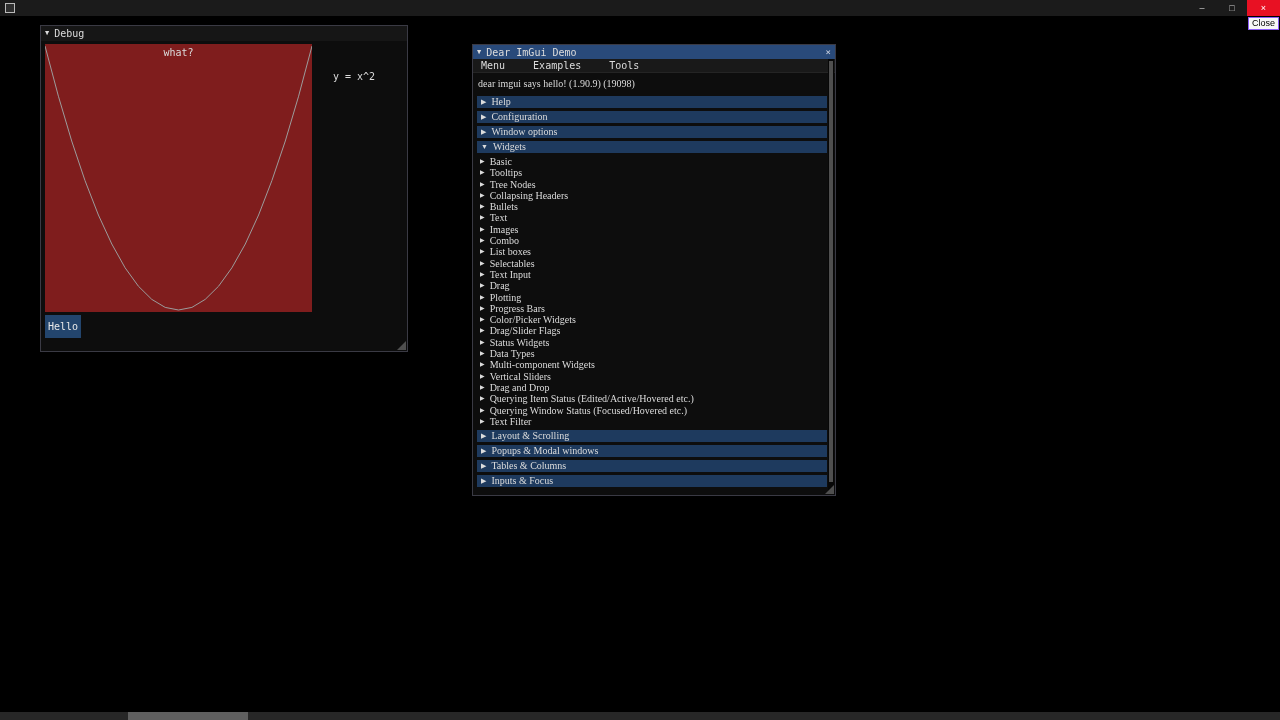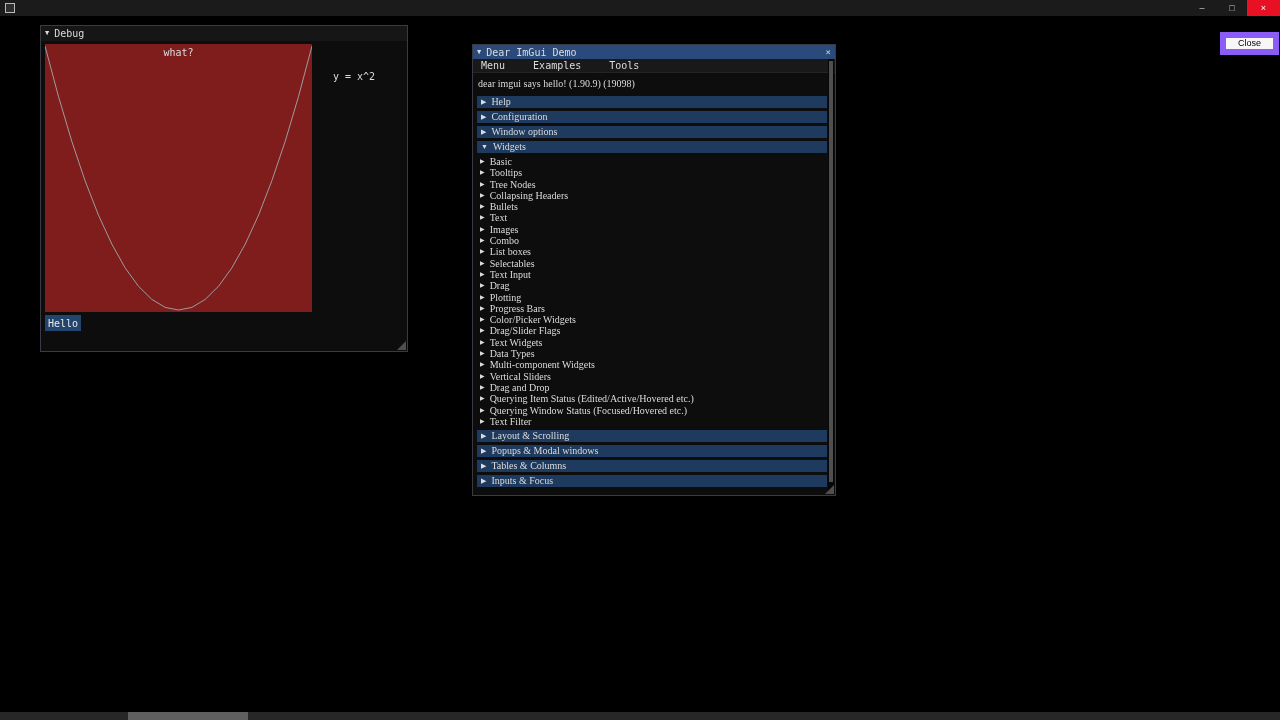--- a/index.html
+++ b/index.html
@@ -8,41 +8,41 @@
     background:#000;color:#dcdcdc;
     font-family:"DejaVu Sans Mono",monospace;font-size:10px;
   }
   
   .os-titlebar{position:absolute;left:0;top:0;right:0;height:16px;background:#1b1b1b;display:flex;align-items:center;}
   .app-icon{width:8px;height:8px;border:1px solid #b9b9b9;margin-left:5px;background:#2e2e2e;}
   .caption-btns{margin-left:auto;display:flex;height:100%;}
   .cap{width:30px;height:100%;display:flex;align-items:center;justify-content:center;
        color:#cfcfcf;font:9px "Liberation Sans",sans-serif;}
   .cap.close{width:33px;background:#e81123;color:#fff;}
-  .os-tooltip{position:absolute;top:32px;right:1px;background:#f7f7f7;color:#000;
-      border:6px solid #8b5cf6;padding:0 12px;height:11px;line-height:11px;
+  .os-tooltip{position:absolute;top:17px;right:1px;background:#f7f7f7;color:#000;
+      border:1px solid #8b5cf6;padding:0 3px;height:11px;line-height:11px;
       font:9px "Liberation Sans",sans-serif;}
   .taskbar{position:absolute;left:0;right:0;bottom:0;height:8px;background:#272727;}
   .taskbar-seg{position:absolute;left:128px;top:0;width:120px;height:100%;background:#5f5f5f;}
 
   
   .imgui-window{position:absolute;background:#0d0d0d;border:1px solid #3a3a44;box-sizing:border-box;}
   .titlebar{display:flex;align-items:center;gap:5px;padding:0 4px;box-sizing:border-box;}
   .tri{font-size:7px;line-height:1;color:#dcdcdc;}
   .grip{position:absolute;right:1px;bottom:1px;width:0;height:0;
         border-left:9px solid transparent;border-bottom:9px solid #4f4f4f;}
 
   
   .debug-win{left:40px;top:25px;width:368px;height:327px;}
   .debug-win .titlebar{height:15px;background:#161616;}
   .plot{position:absolute;left:4px;top:18px;width:267px;height:268px;background:#7f1d1d;}
   .plot svg{position:absolute;left:0;top:0;width:100%;height:100%;display:block;}
   .plot-overlay{position:absolute;left:0;top:3px;width:100%;text-align:center;color:#dcdcdc;}
   .annotation{position:absolute;left:292px;top:21px;white-space:nowrap;margin-top:24px;}
-  .hello-btn{position:absolute;left:4px;top:289px;height:16px;padding:0 3px;
+  .hello-btn{position:absolute;left:4px;top:289px;height:23px;padding:0 3px;
      background:#23456d;color:#e8e8e8;border:none;font:10px "DejaVu Sans Mono",monospace;
      line-height:13px;cursor:pointer;}
 
   
   .demo-win{left:472px;top:44px;width:364px;height:452px;}
   .demo-win .titlebar{height:14px;background:#294a7a;}
   .demo-close{margin-left:auto;color:#cfd6e4;font-size:9px;cursor:pointer;}
   .menubar{height:13px;background:#191919;border-bottom:1px solid #242424;
      display:flex;align-items:center;padding:0 3px;gap:18px;}
   .menubar .menu-item{padding:0 5px;height:13px;line-height:13px;}
@@ -186,21 +186,21 @@
         <div class="tree-item">
           <span class="arrow">▶</span>
           <span class="label">Color/Picker Widgets</span>
         </div>
         <div class="tree-item">
           <span class="arrow">▶</span>
           <span class="label">Drag/Slider Flags</span>
         </div>
         <div class="tree-item">
           <span class="arrow">▶</span>
-          <span class="label">Text Widgets</span>
+          <span class="label">Status Widgets</span>
         </div>
         <div class="tree-item">
           <span class="arrow">▶</span>
           <span class="label">Data Types</span>
         </div>
         <div class="tree-item">
           <span class="arrow">▶</span>
           <span class="label">Multi-component Widgets</span>
         </div>
         <div class="tree-item">

